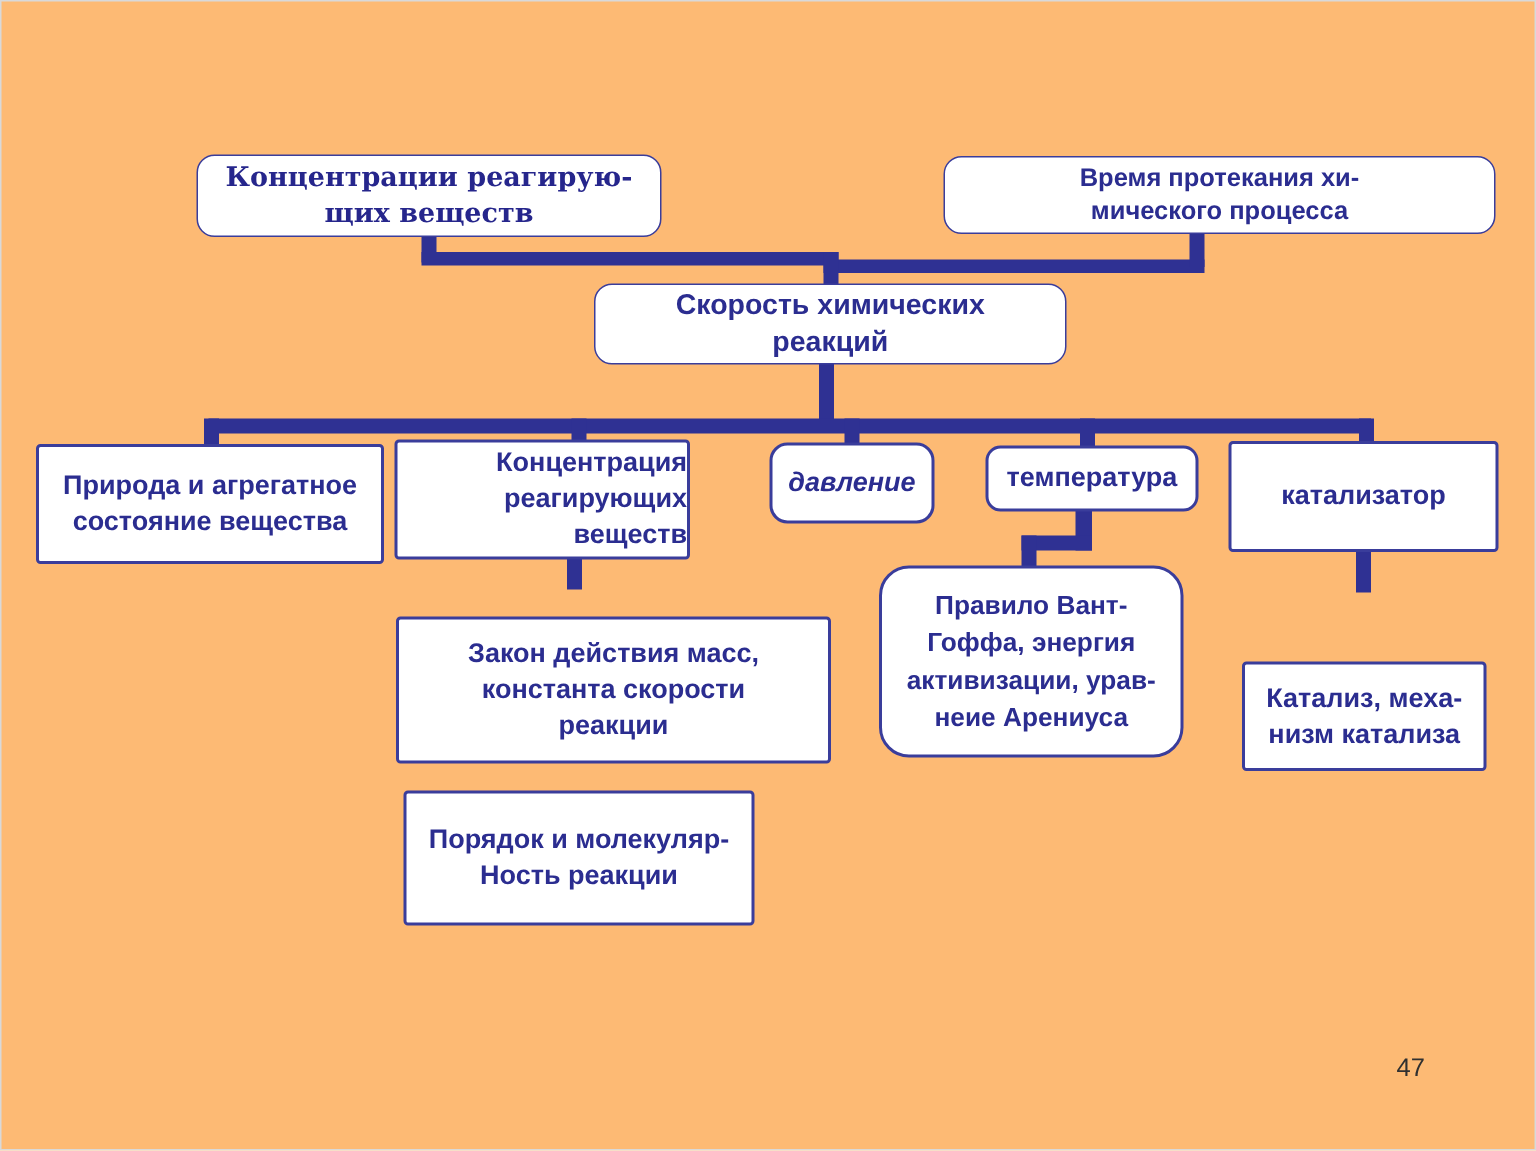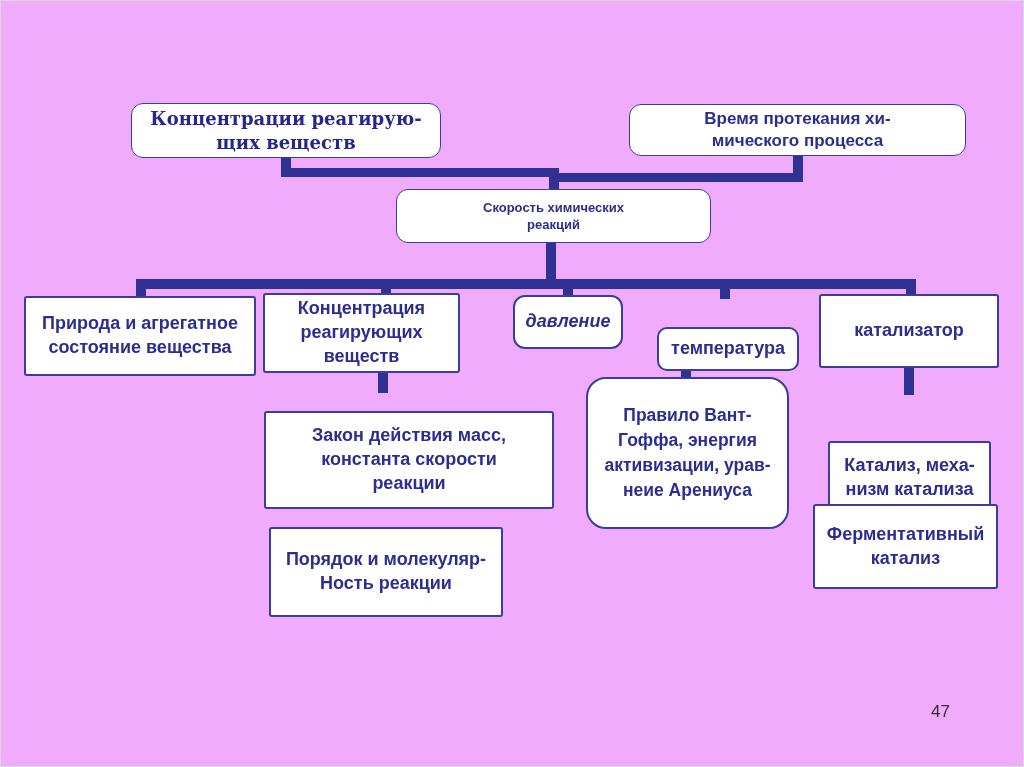--- a/index.html
+++ b/index.html
@@ -5,21 +5,21 @@
   html, body {
     margin: 0;
     padding: 0;
     background: #ffffff;
     font-family: "Liberation Sans", sans-serif;
   }
   .slide {
     position: relative;
     width: 1022px;
     height: 765px;
-    background: #f0abfc;
+    background: #fdba74;
     border: 1px solid #d9d9d9;
     overflow: hidden;
   }
   .node {
     position: absolute;
     box-sizing: border-box;
     border: 2px solid #3a3d9b;
     border-radius: 3px;
     background: #ffffff;
     display: flex;
@@ -32,21 +32,21 @@
     line-height: 1.32;
     white-space: pre-line;
     z-index: 2;
   }
   .node.thin { border-width: 1.5px; border-radius: 12px; }
   .node.serif {
     font-family: "DejaVu Serif", serif;
     font-size: 18px;
     color: #26268c;
   }
-  .node.big { font-size: 13px; }
+  .node.big { font-size: 19px; }
   .conn {
     position: absolute;
     background: #2f3193;
     z-index: 1;
   }
   .page-number {
     position: absolute;
     left: 930px;
     top: 701px;
     width: 40px;
@@ -79,51 +79,49 @@
   <div class="conn" style="left:716px; top:338px; width:11px; height:28px;"></div>
   <div class="conn" style="left:680px; top:356px; width:47px; height:10px;"></div>
   <div class="conn" style="left:680px; top:356px; width:10px; height:22px;"></div>
   <div class="conn" style="left:903px; top:364px; width:10px; height:30px;"></div>
   <div class="conn" style="left:901px; top:463px; width:10px; height:23px;"></div>
   <div class="conn" style="left:894px; top:478px; width:10px; height:27px;"></div>
 
   <div class="node serif thin" style="left:130px; top:102px; width:310px; height:55px;">Концентрации реагирую-
 щих веществ</div>
 
-  <div class="node thin" style="left:628px; top:103px; width:337px; height:52px; font-size:17px;">Время протекания хи-
+  <div class="node thin" style="left:628px; top:103px; width:368px; height:52px; font-size:17px;">Время протекания хи-
 мического процесса</div>
 
   <div class="node thin big" style="left:395px; top:188px; width:315px; height:54px;">Скорость химических
 реакций</div>
 
   <div class="node" style="left:23px; top:295px; width:232px; height:80px;">Природа и агрегатное
 состояние вещества</div>
 
-  <div class="node" style="left:262px; top:292px; width:197px; height:80px;">Концентрация
+  <div class="node" style="left:262px; top:292px; width:197px; height:80px;text-align:right;">Концентрация
 реагирующих веществ</div>
 
   <div class="node" style="left:512px; top:294px; width:110px; height:54px; border-radius:12px;font-style:italic;">давление</div>
 
-  <div class="node" style="left:656px; top:296px; width:142px; height:44px; border-radius:10px;margin-top:30px;">температура</div>
+  <div class="node" style="left:656px; top:296px; width:142px; height:44px; border-radius:10px;">температура</div>
 
   <div class="node" style="left:818px; top:293px; width:180px; height:74px;">катализатор</div>
 
   <div class="node" style="left:263px; top:410px; width:290px; height:98px;">Закон действия масс,
 константа скорости
 реакции</div>
 
   <div class="node" style="left:268px; top:526px; width:234px; height:90px;">Порядок и молекуляр-
 Ность реакции</div>
 
-  <div class="node" style="left:585px; top:376px; width:203px; height:152px; border-radius:20px; font-size:17.5px; line-height:1.42;">Правило Вант-
+  <div class="node" style="left:585px; top:376px; width:203px; height:128px; border-radius:20px; font-size:17.5px; line-height:1.42;">Правило Вант-
 Гоффа, энергия
 активизации, урав-
 неие Арениуса</div>
 
   <div class="node" style="left:827px; top:392px; width:163px; height:73px;margin-top:48px;">Катализ, меха-
 низм катализа</div>
 
-  <div class="node" style="left:812px; top:503px; width:185px; height:85px;">Ферментативный
-катализ</div>
 
   <div class="page-number">47</div>
 
 </div>
 
 </body></html>

